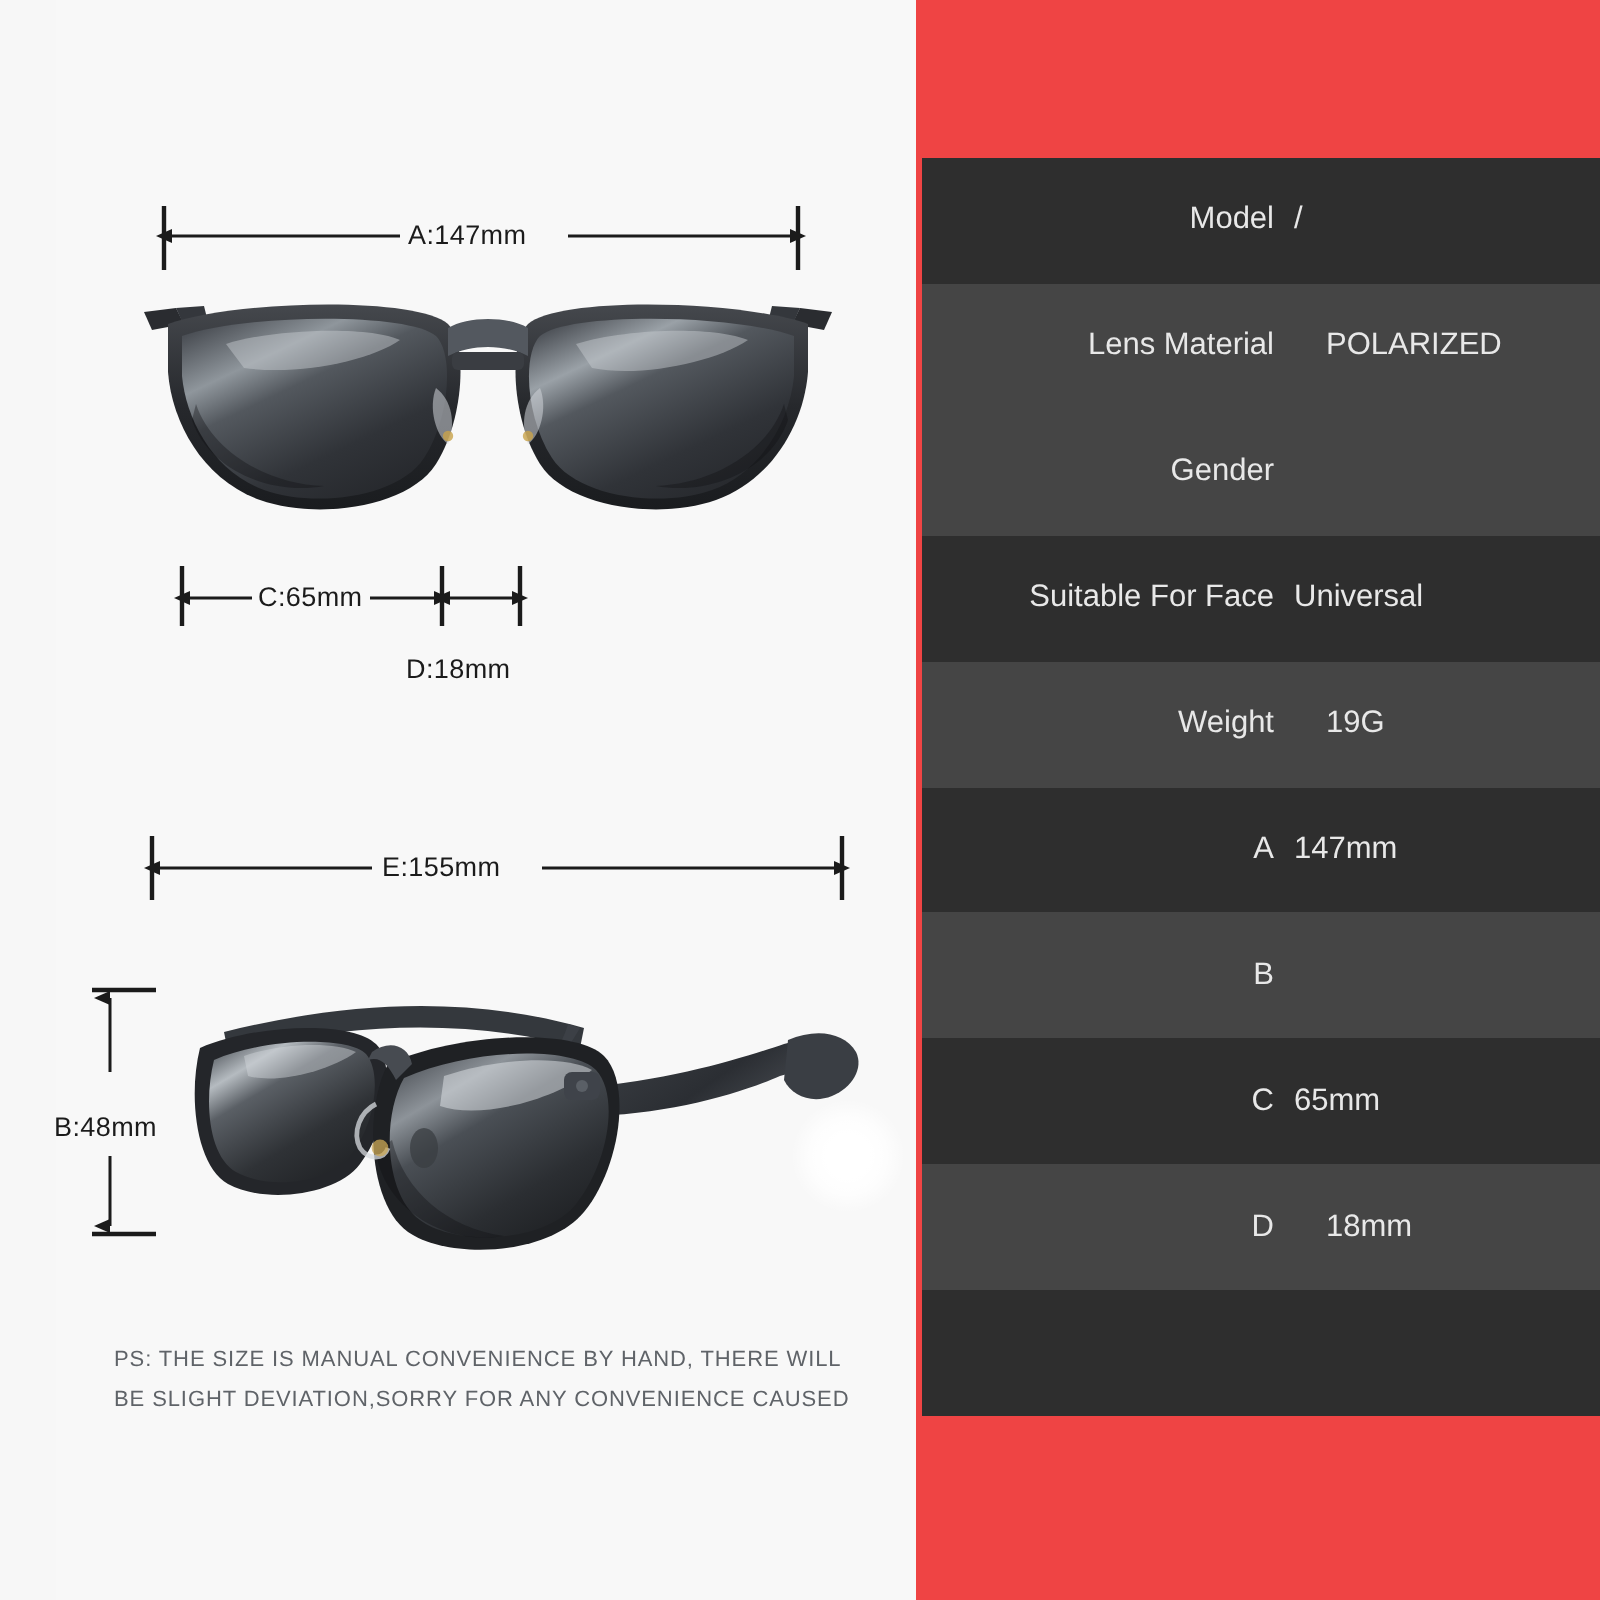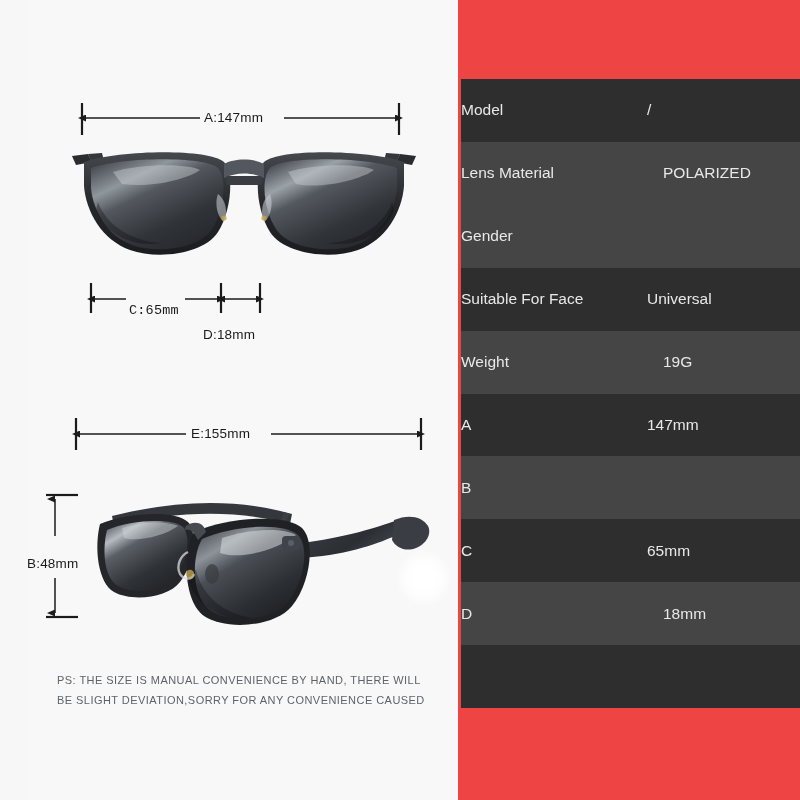--- a/index.html
+++ b/index.html
@@ -82,21 +82,21 @@
     display: flex;
     align-items: center;
     color: #ededed;
     font-size: 15.5px;
     font-family: "Liberation Sans", sans-serif;
   }
   .spec-row.odd  { background: #2e2e2e; }
   .spec-row.even { background: #454545; gap: 16px; }
   .spec-key {
     width: 176px;
-    text-align: left;
+    text-align: right;
     padding-right: 4px;
     color: #e8e8e8;
     font-weight: 400;
   }
   .spec-val {
     flex: 1;
     text-align: left;
     padding-left: 6px;
     color: #e8e8e8;
     font-weight: 400;
@@ -257,21 +257,21 @@
       <line x1="52" y1="434" x2="158" y2="434" stroke="#1b1b1b" stroke-width="1.5" marker-start="url(#arrL)"></line>
       <line x1="243" y1="434" x2="389" y2="434" stroke="#1b1b1b" stroke-width="1.5" marker-end="url(#arrR)"></line>
 
       <line x1="18" y1="495" x2="50" y2="495" stroke="#1b1b1b" stroke-width="2.2"></line>
       <line x1="18" y1="617" x2="50" y2="617" stroke="#1b1b1b" stroke-width="2.2"></line>
       <line x1="27" y1="536" x2="27" y2="499" stroke="#1b1b1b" stroke-width="1.5" marker-end="url(#arrU)"></line>
       <line x1="27" y1="578" x2="27" y2="613" stroke="#1b1b1b" stroke-width="1.5" marker-end="url(#arrD)"></line>
     </svg>
 
     <div class="dim-label" style="left:176px; top:110px;">A:147mm</div>
-    <div class="dim-label" style="left:101px; top:303px;font-family:Liberation Mono, monospace;">C:65mm</div>
+    <div class="dim-label" style="left:101px; top:291px;">C:65mm</div>
     <div class="dim-label" style="left:175px; top:327px;">D:18mm</div>
     <div class="dim-label" style="left:163px; top:426px;">E:155mm</div>
     <div class="dim-label" style="left:-1px; top:556px;">B:48mm</div>
 
     <div id="disclaimer">
       <div>PS: THE SIZE IS MANUAL CONVENIENCE BY HAND, THERE WILL</div>
       <div>BE SLIGHT DEVIATION,SORRY FOR ANY CONVENIENCE CAUSED</div>
     </div>
   </div>
 

